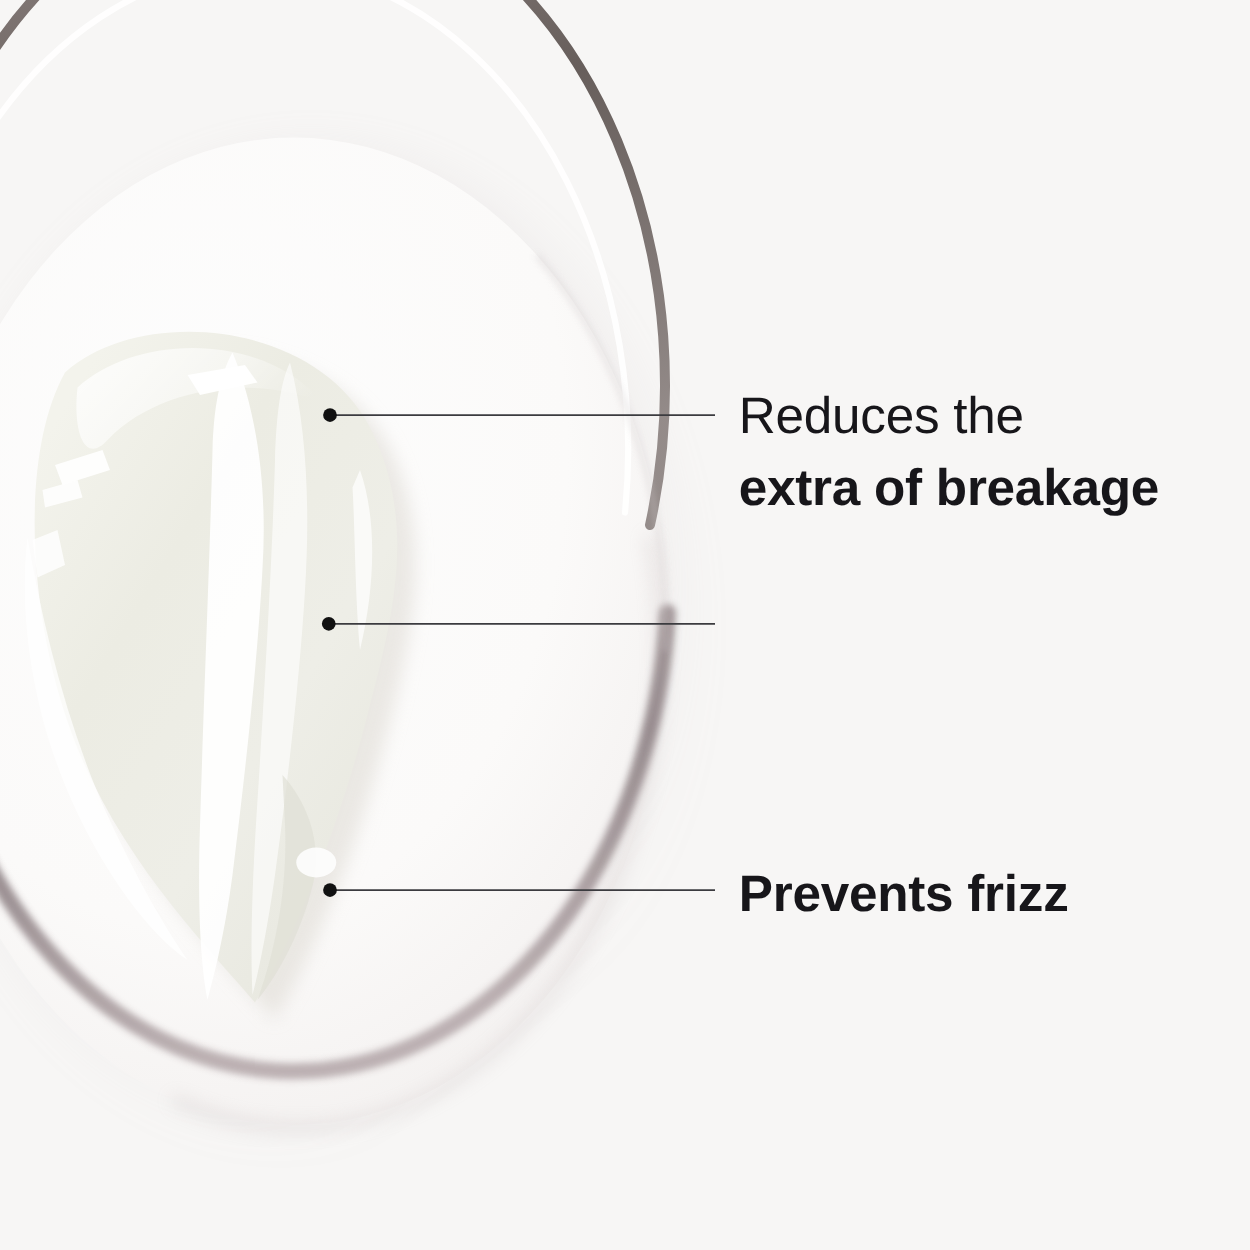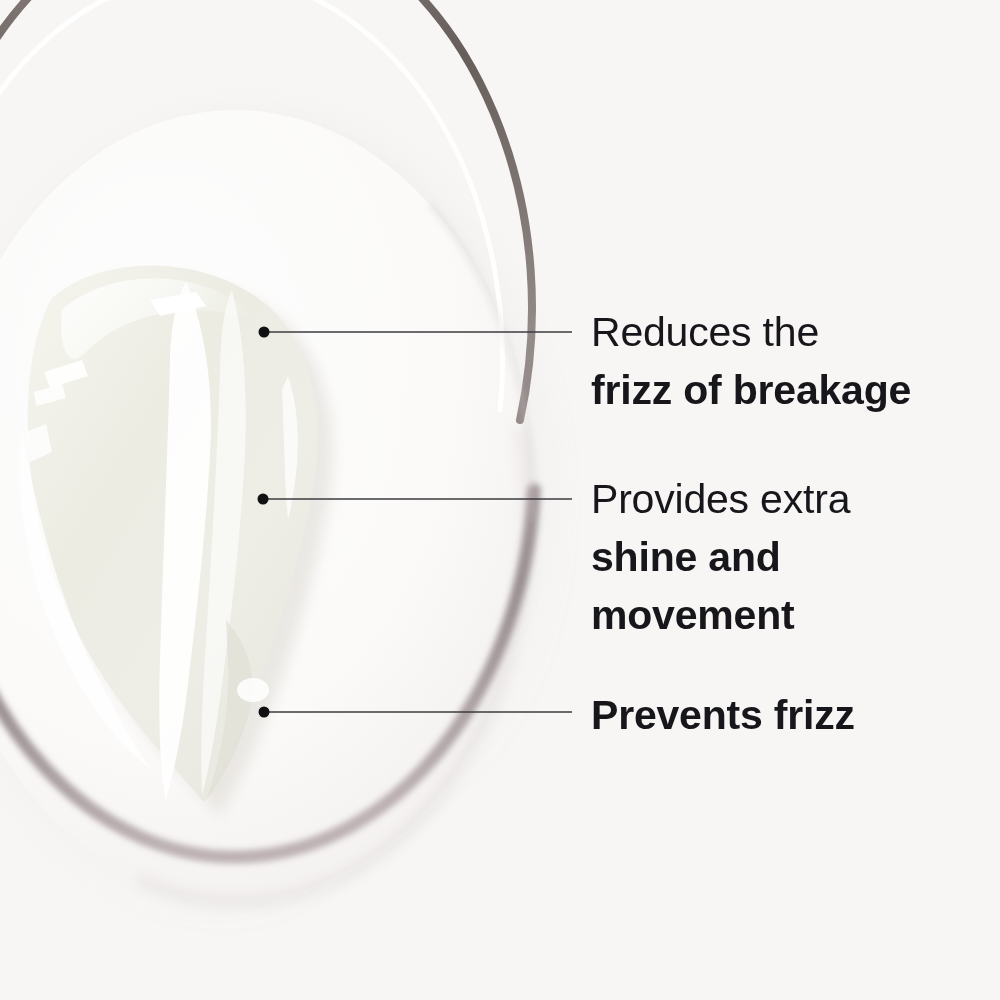--- a/index.html
+++ b/index.html
@@ -195,26 +195,21 @@
         <circle cx="264" cy="332" r="5.5" fill="#111111"></circle>
         <line x1="263" y1="499" x2="572" y2="499" stroke="#3b3b3f" stroke-width="1.4"></line>
         <circle cx="263" cy="499" r="5.5" fill="#111111"></circle>
         <line x1="264" y1="712" x2="572" y2="712" stroke="#3b3b3f" stroke-width="1.4"></line>
         <circle cx="264" cy="712" r="5.5" fill="#111111"></circle>
       </g>
   </svg>
 
   <div class="callout" id="callout-1">
     <span class="line light">Reduces the</span>
-    <span class="line bold">frizz of breakage</span>
+    <span class="line bold">extra of breakage</span>
   </div>
 
-  <div class="callout" id="callout-2">
-    <span class="line light">Provides extra</span>
-    <span class="line bold">shine and</span>
-    <span class="line bold">movement</span>
-  </div>
 
   <div class="callout" id="callout-3">
     <span class="line bold">Prevents frizz</span>
   </div>
 
 </div>
 
 </body></html>

